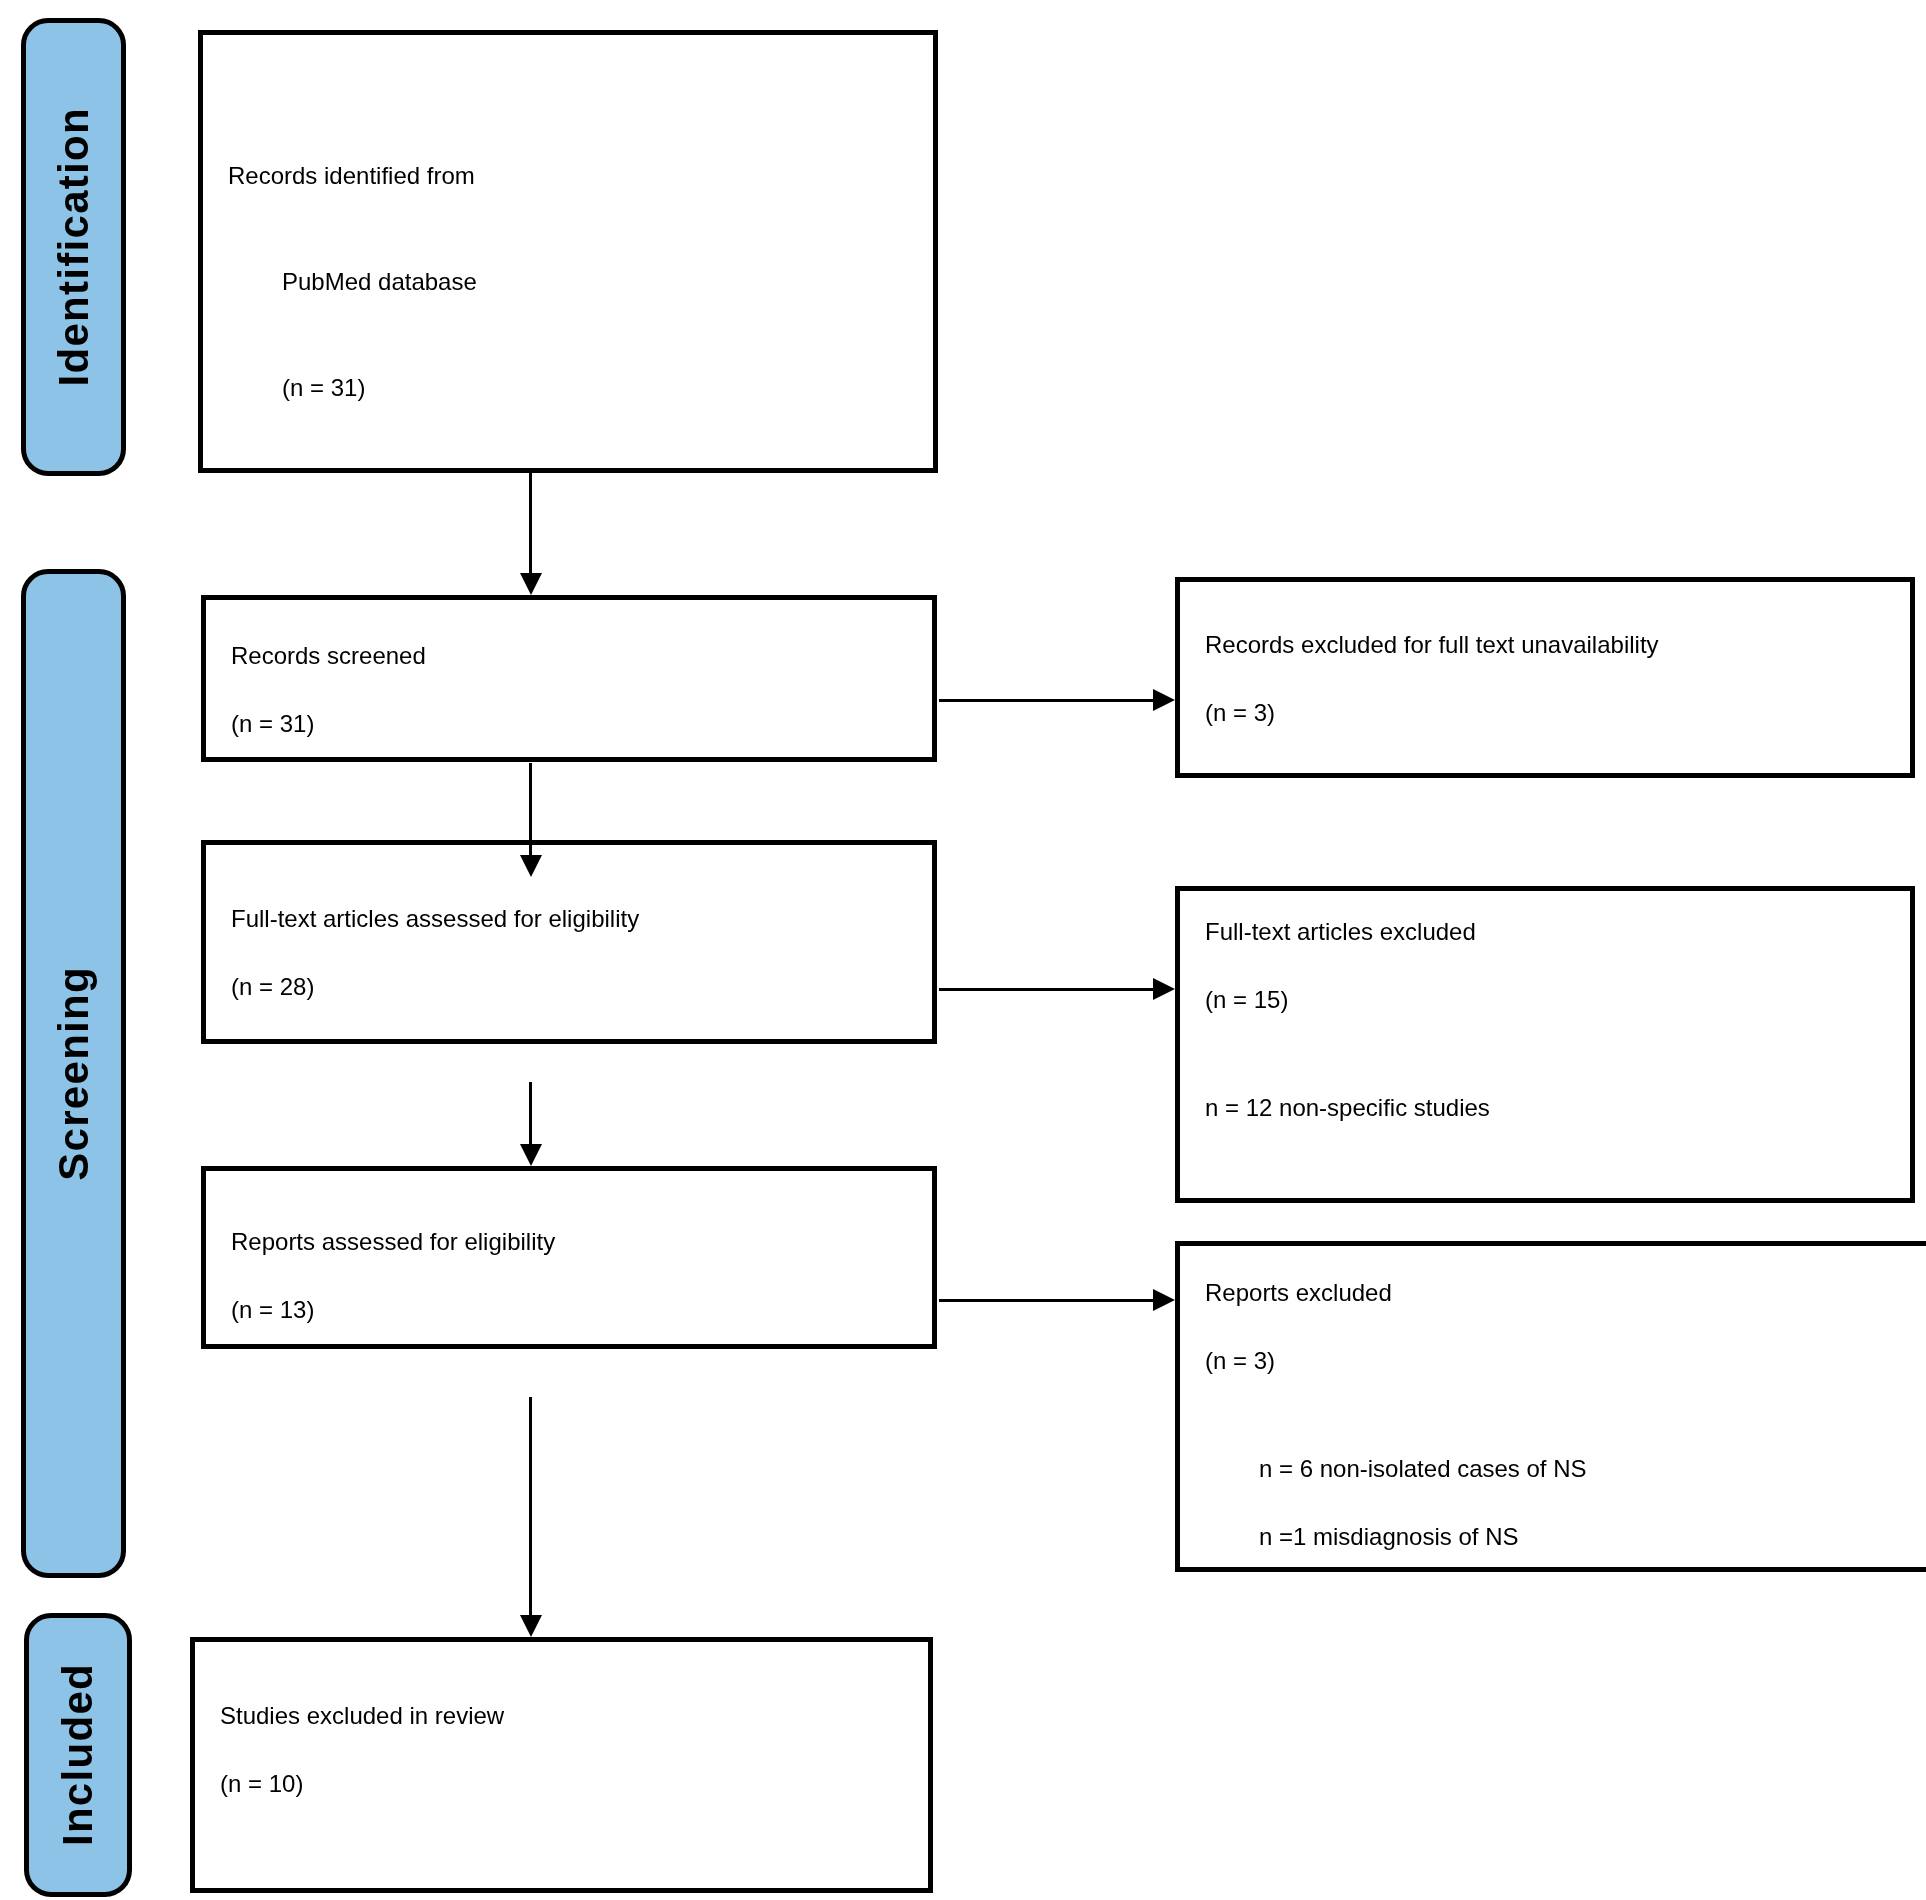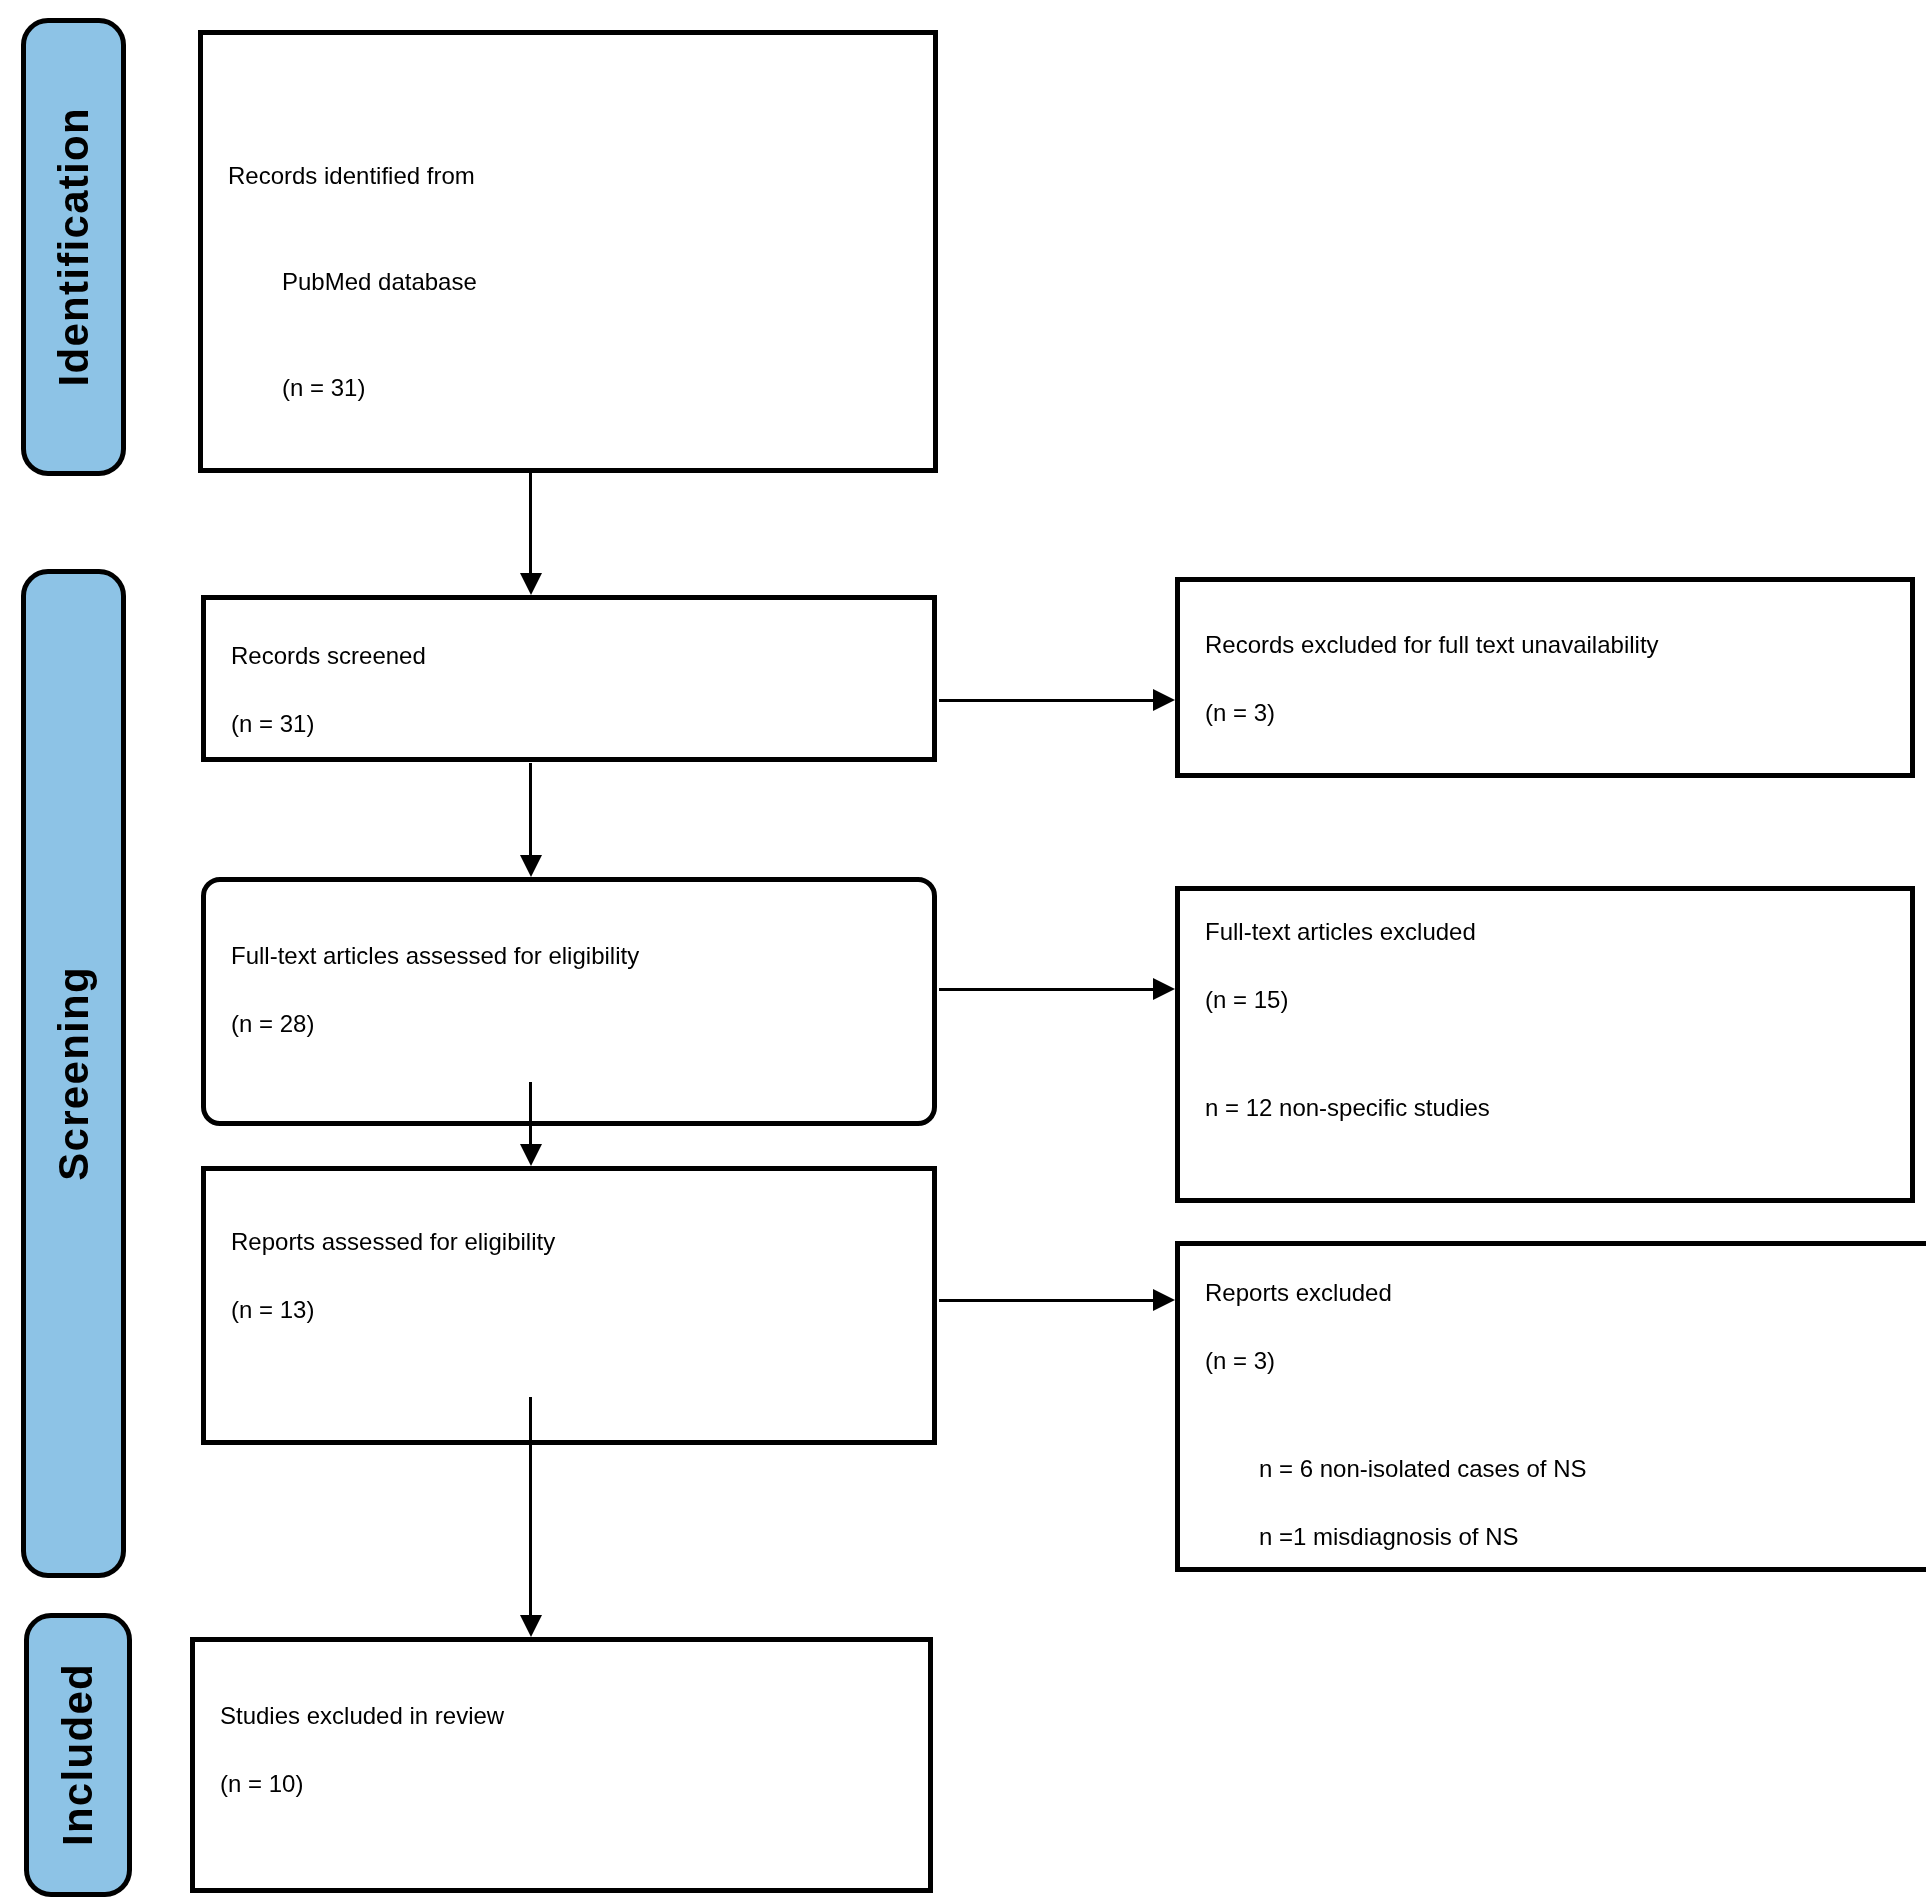--- a/index.html
+++ b/index.html
@@ -107,26 +107,26 @@
     <div class="line">Records identified from</div>
     <div class="line indent">PubMed database</div>
     <div class="line indent">(n = 31)</div>
   </div>
 
 <div class="box" style="left:201px; top:595px; width:736px; height:167px; padding-top:22px;">
     <div class="line">Records screened</div>
     <div class="line">(n = 31)</div>
   </div>
 
-<div class="box" style="left:201px; top:877px; width:736px; height:249px; padding-top:40px;border-radius:19px;">
+<div class="box" style="left:201px; top:840px; width:736px; height:204px; padding-top:40px;">
     <div class="line">Full-text articles assessed for eligibility</div>
     <div class="line">(n = 28)</div>
   </div>
 
-<div class="box" style="left:201px; top:1166px; width:736px; height:279px; padding-top:37px;">
+<div class="box" style="left:201px; top:1166px; width:736px; height:183px; padding-top:37px;">
     <div class="line">Reports assessed for eligibility</div>
     <div class="line">(n = 13)</div>
   </div>
 
 <div class="box" style="left:190px; top:1637px; width:743px; height:256px; padding-top:40px;">
     <div class="line">Studies excluded in review</div>
     <div class="line">(n = 10)</div>
   </div>
 
 <div class="box" style="left:1175px; top:577px; width:740px; height:201px; padding-top:29px;">

